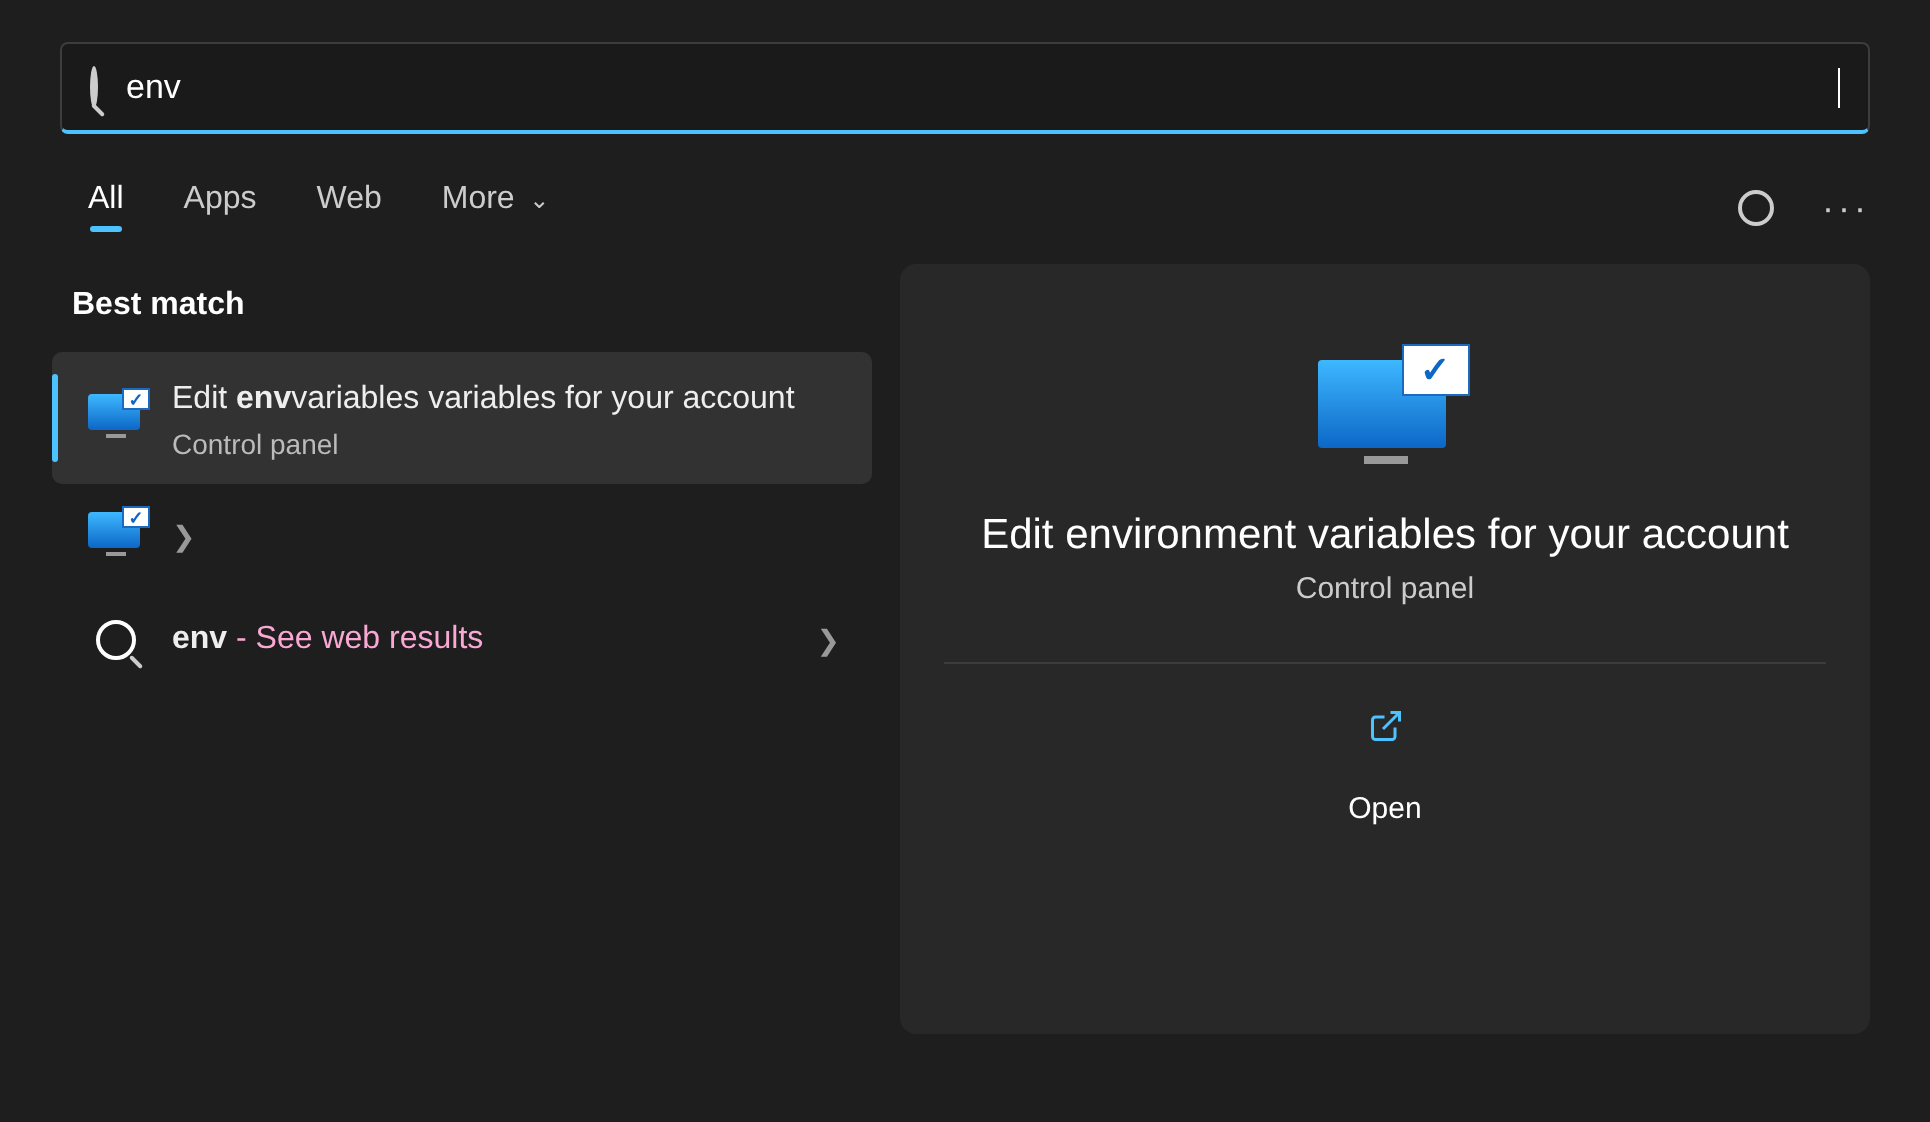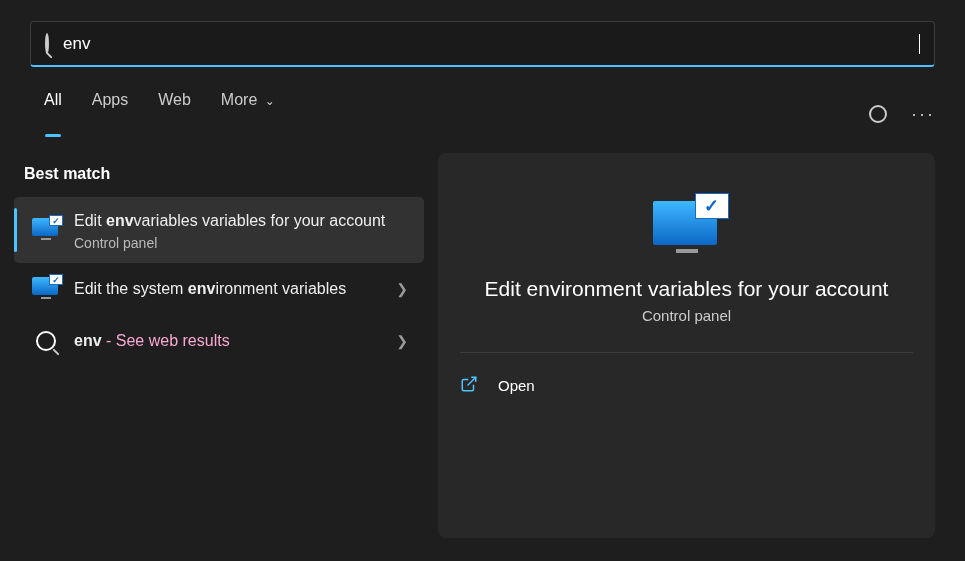--- a/index.html
+++ b/index.html
@@ -6,48 +6,48 @@
     body { width:965px; height:561px; background:#1e1e1e; color:#fff; overflow:hidden; }
     .search-wrap { padding:21px 30px 0; }
     .search-box { display:flex; align-items:center; height:46px; border:1px solid #3d3d3d; border-bottom:2px solid #4cc2ff; border-radius:4px; background:#1a1a1a; padding:0 14px; }
     .search-box .icon { color:#ccc; margin-right:14px; }
     .search-box input { flex:1; background:transparent; border:none; outline:none; color:#fff; font-size:17px; }
     .search-box .caret { width:1px; height:20px; background:#fff; animation:blink 1s step-end infinite; }
     @keyframes blink { 50% { opacity:0; } }
 
     .tabs-row { display:flex; align-items:center; justify-content:space-between; padding:24px 30px 0 44px; }
     .tabs { display:flex; gap:30px; }
-    .tab { color:#ccc; font-size:16px; padding-bottom:28px; cursor:pointer; position:relative; }
+    .tab { color:#ccc; font-size:16px; padding-bottom:7px; cursor:pointer; position:relative; }
     .tab.active { color:#fff; }
     .tab.active::after { content:''; position:absolute; left:calc(50% - 8px); bottom:0; width:16px; height:3px; background:#4cc2ff; border-radius:2px; }
     .tab .chev { margin-left:4px; font-size:12px; }
     .tabs-right { display:flex; gap:24px; align-items:center; color:#ccc; }
     .tabs-right .circ { width:18px; height:18px; border:2px solid #ccc; border-radius:50%; }
     .tabs-right .dots { letter-spacing:2px; font-size:18px; line-height:1; }
 
-    .content { display:flex; padding:16px 30px 0 14px; gap:14px; align-self:stretch; height:calc(561px - 160px);}
+    .content { display:flex; padding:16px 30px 0 26px; gap:14px; align-self:stretch; height:calc(561px - 160px);}
     .left { width:410px; }
     .right { flex:1; background:#282828; border-radius:8px; padding:24px 22px; }
 
     .section-label { font-size:16px; font-weight:600; padding:12px 10px 14px; }
     .result { display:flex; align-items:center; gap:14px; padding:12px 16px 12px 18px; border-radius:5px; position:relative; cursor:pointer; }
     .result.selected { background:#323232; }
     .result.selected::before { content:''; position:absolute; left:0; top:50%; transform:translateY(-50%); width:3px; height:44px; background:#4cc2ff; border-radius:2px; }
     .result .res-icon { width:28px; height:28px; display:flex; align-items:center; justify-content:center; flex-shrink:0; }
     .result .txt { flex:1; }
     .result .title { font-size:16px; color:#eee; line-height:1.5; }
     .result .title b { font-weight:700; }
     .result .sub { font-size:14px; color:#bbb; margin-top:2px; }
     .chevr { color:#999; font-size:14px; }
 
     .right .large-icon { display:flex; justify-content:center; padding:24px 0 18px; }
     .right h2 { font-size:21px; font-weight:500; text-align:center; }
     .right .sub2 { text-align:center; color:#ccc; font-size:15px; margin-top:6px; }
     .right hr { border:none; border-top:1px solid #3c3c3c; margin:28px 0 16px; }
-    .action { display:flex; align-items:center; gap:20px; font-size:15px; padding:6px 0; cursor:pointer; }
+    .action { display:flex; align-items:center; gap:20px; font-size:15px; padding:6px 0; cursor:pointer;flex-direction:column; }
     .action .ai { color:#4cc2ff; }
 
     .monitor-icon { position:relative; width:28px; height:24px; }
     .monitor-screen { width:26px; height:18px; background:linear-gradient(#3eb8ff,#0c67c6); border-radius:2px; }
     .monitor-stand { width:10px; height:2px; background:#999; margin:2px auto 0; }
     .monitor-check { position:absolute; top:-3px; right:-3px; width:14px; height:11px; background:#fff; border:1px solid #1a6bc0; display:flex; align-items:center; justify-content:center; font-size:9px; color:#0c67c6; font-weight:bold; }
 
     .monitor-icon.large { width:68px; height:58px; }
     .monitor-icon.large .monitor-screen { width:64px; height:44px; }
     .monitor-icon.large .monitor-stand { width:22px; height:4px; margin-top:4px; }
@@ -101,25 +101,20 @@
     </div>
 
     <div class="result">
       <span class="res-icon">
         <span class="monitor-icon">
             <div class="monitor-screen"></div>
             <div class="monitor-stand"></div>
             <div class="monitor-check">✓</div>
           </span>
       </span>
-      <div class="txt">
-        <div class="title">
-          <span>Edit the system </span><b>env</b><span>ironment variables</span>
-        </div>
-      </div>
       <span class="chevr">❯</span>
     </div>
 
     <div class="result">
       <span class="res-icon">
           <span class="mag big"></span>
         </span>
       <div class="txt">
         <div class="title">
           <b>env</b><span style="color:#f9a8d4"> - See web results</span>

